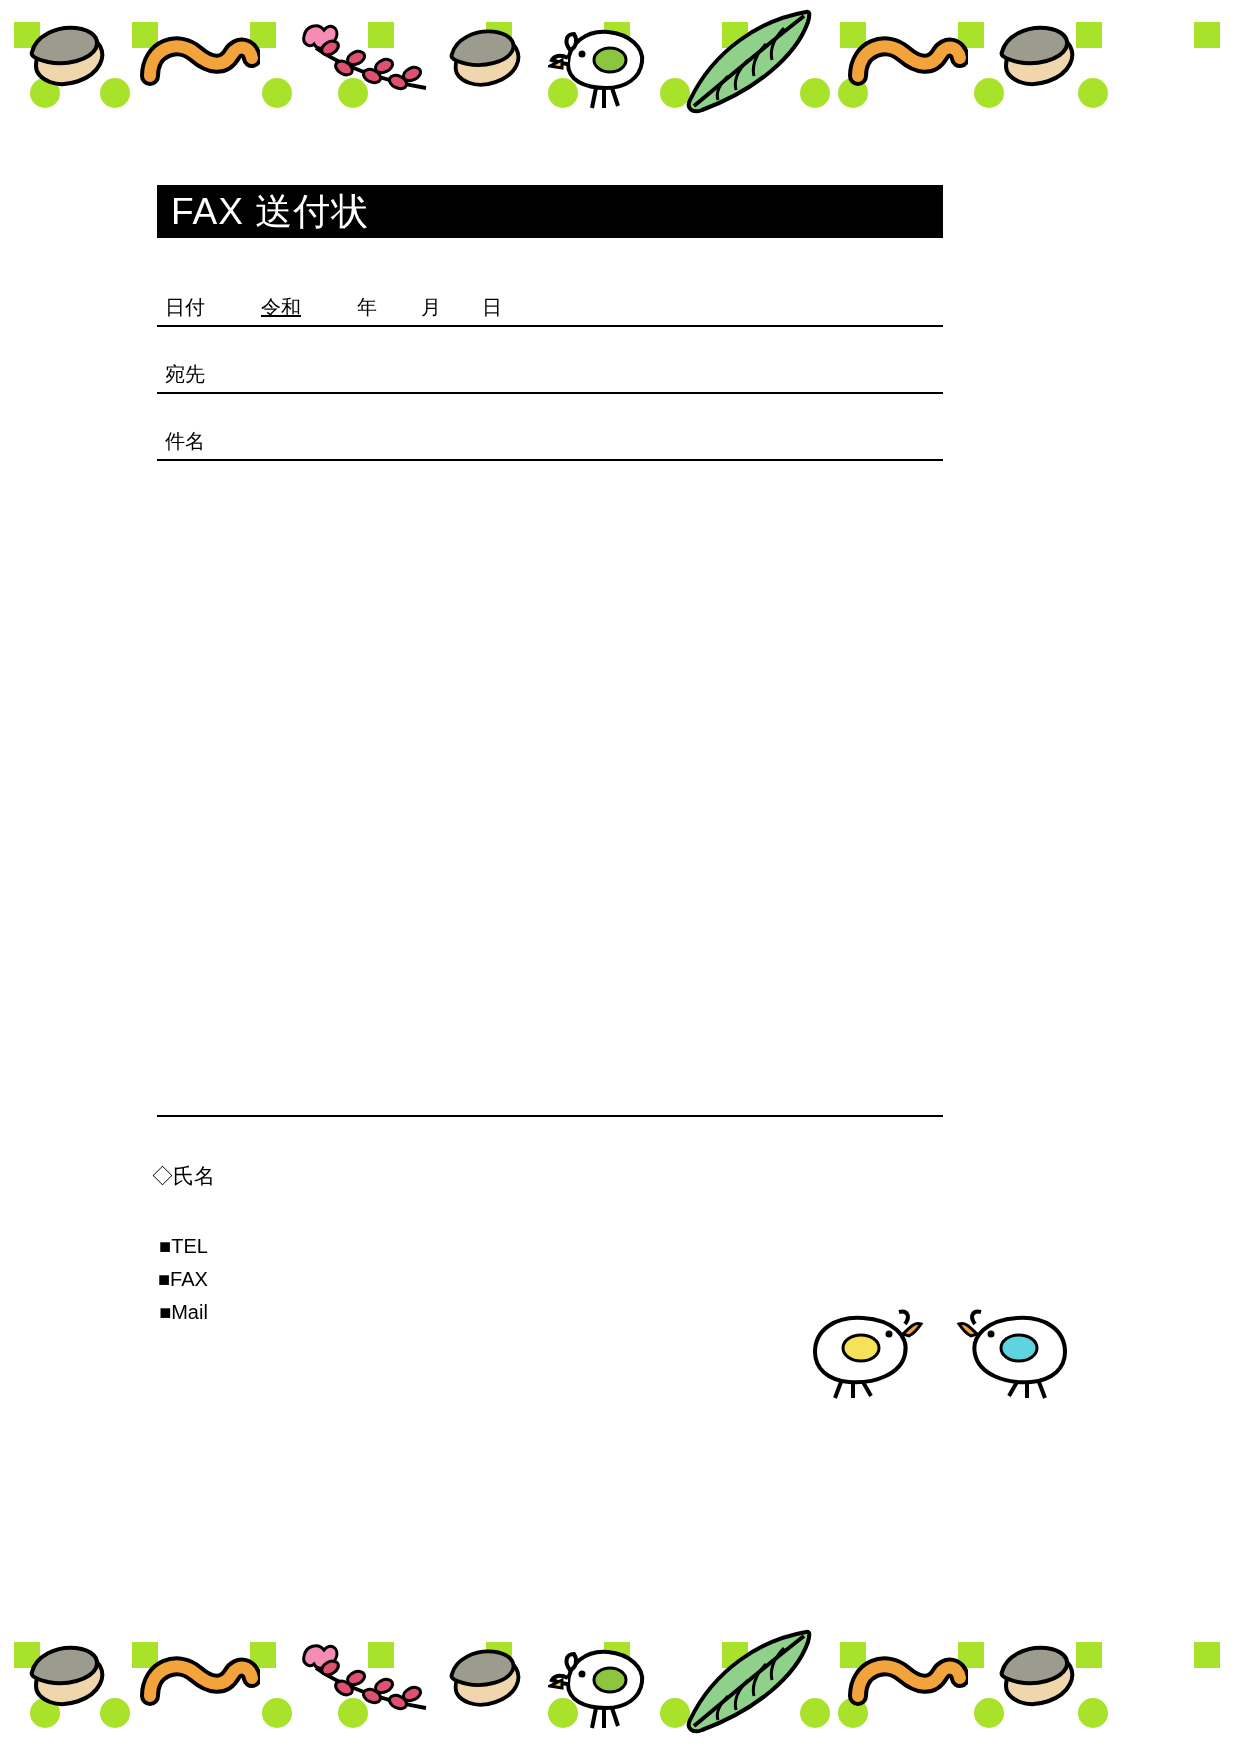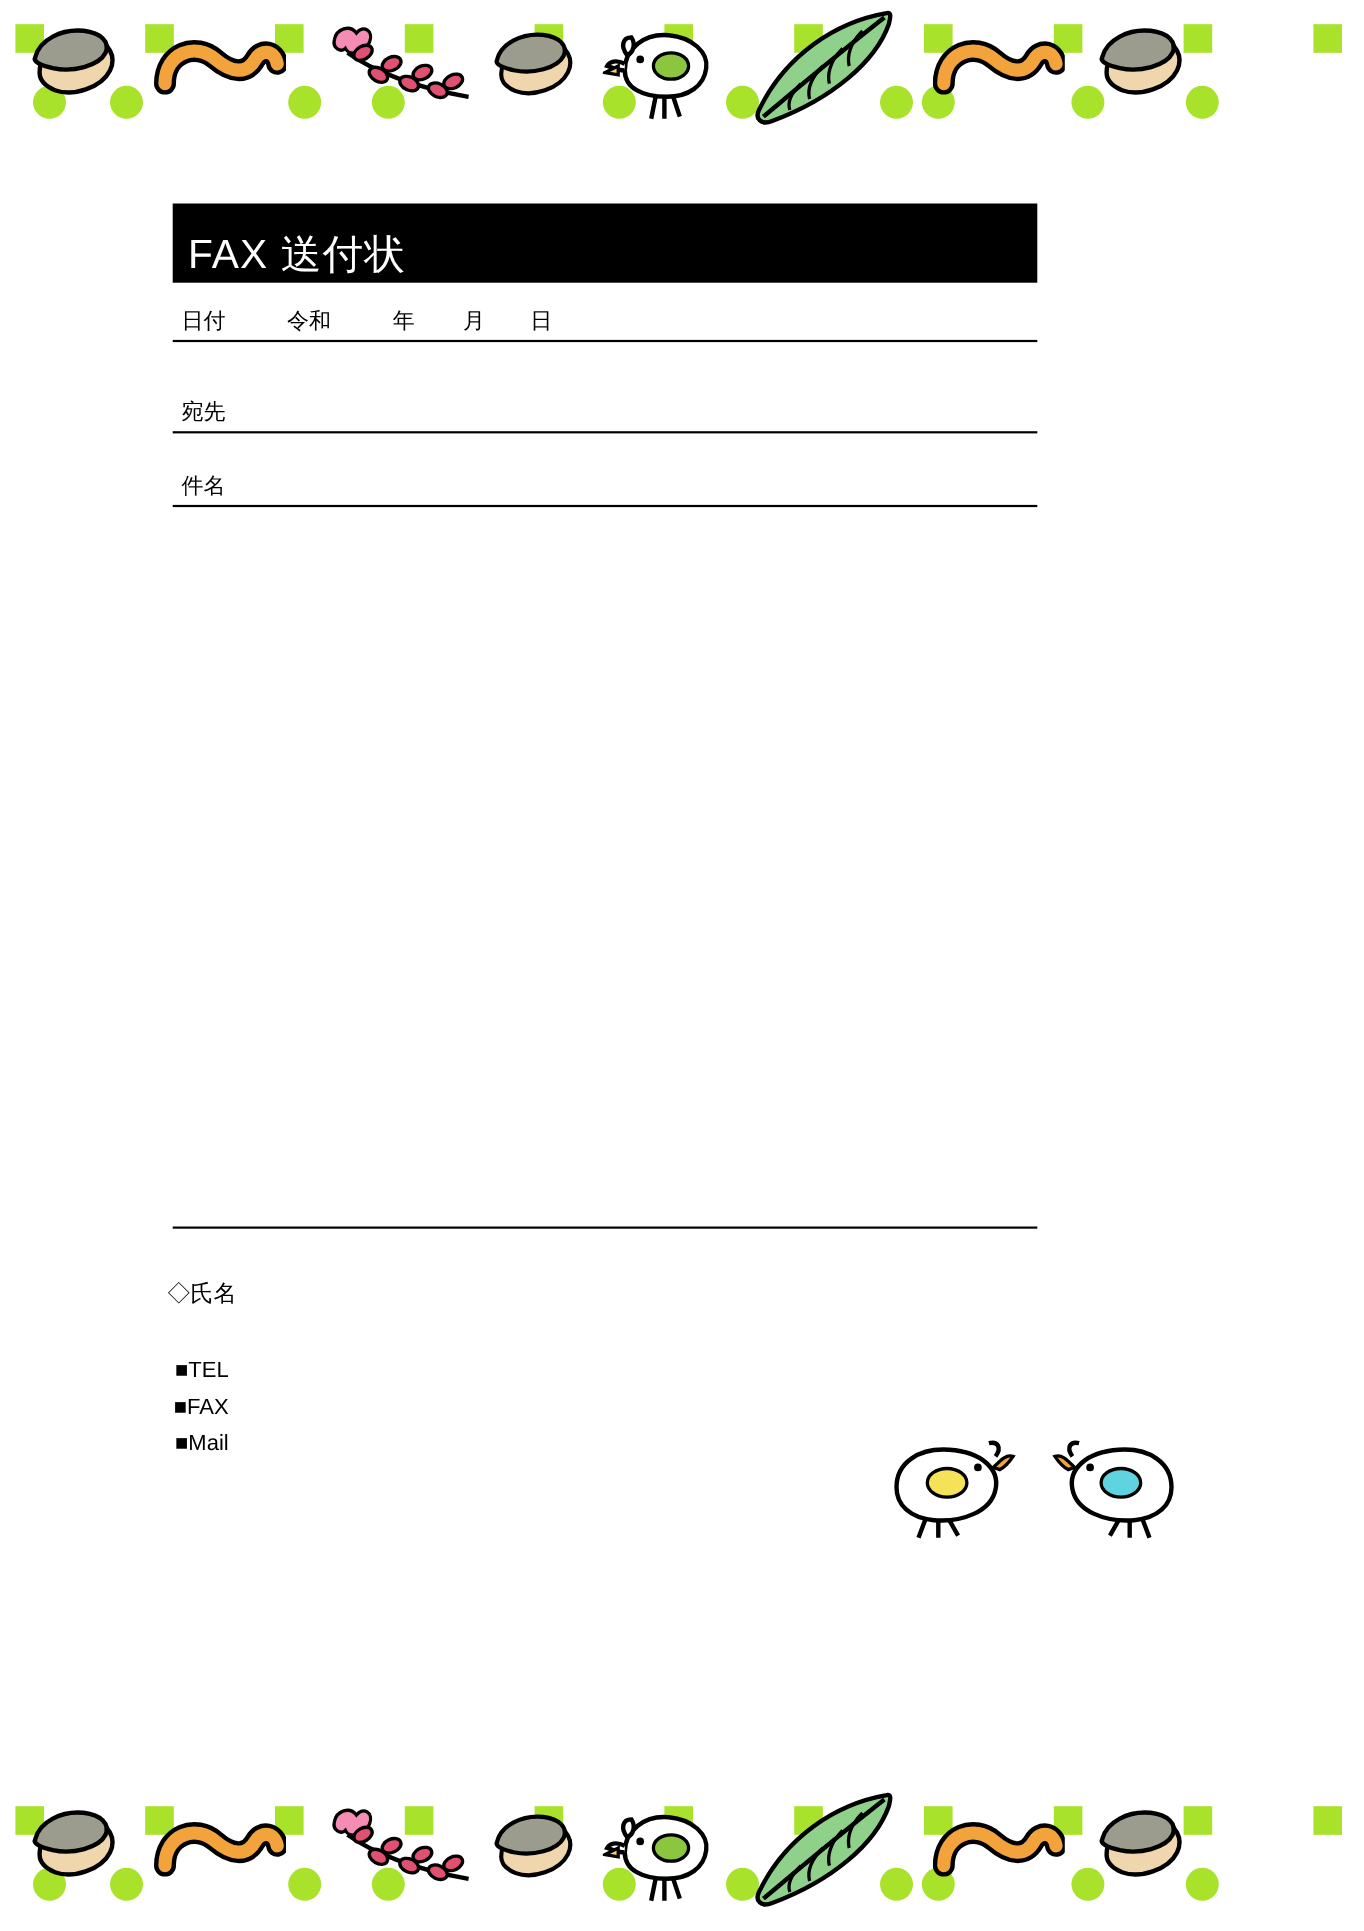--- a/index.html
+++ b/index.html
@@ -66,24 +66,24 @@
     top: 0;
     width: 1240px;
     height: 1755px;
   }
 
   .title-bar {
     position: absolute;
     left: 157px;
     top: 185px;
     width: 786px;
-    height: 72px;
+    height: 53px;
     background: #000000;
     display: flex;
-    align-items: flex-end;
+    align-items: center;
   }
   .title-bar .title-text {
     color: #ffffff;
     font-size: 37px;
     letter-spacing: 1px;
     padding-left: 14px;
     font-weight: 400;
   }
 
   .field-row {
@@ -93,25 +93,25 @@
     border-bottom: 2px solid #000000;
     height: 42px;
   }
   .field-row .lbl {
     position: absolute;
     bottom: 4px;
     font-size: 20px;
     white-space: pre;
   }
 
-  #row-date { top: 267px; }
+  #row-date { top: 283px; }
   #row-to   { top: 350px; }
   #row-subj { top: 417px; }
 
-  .date-era   { left: 104px; }
+  .date-era   { left: 104px; text-decoration: underline; }
   .date-year  { left: 200px; }
   .date-month { left: 264px; }
   .date-day   { left: 325px; }
 
   .divider-line {
     position: absolute;
     left: 157px;
     top: 1115px;
     width: 786px;
     border-bottom: 2px solid #000000;

